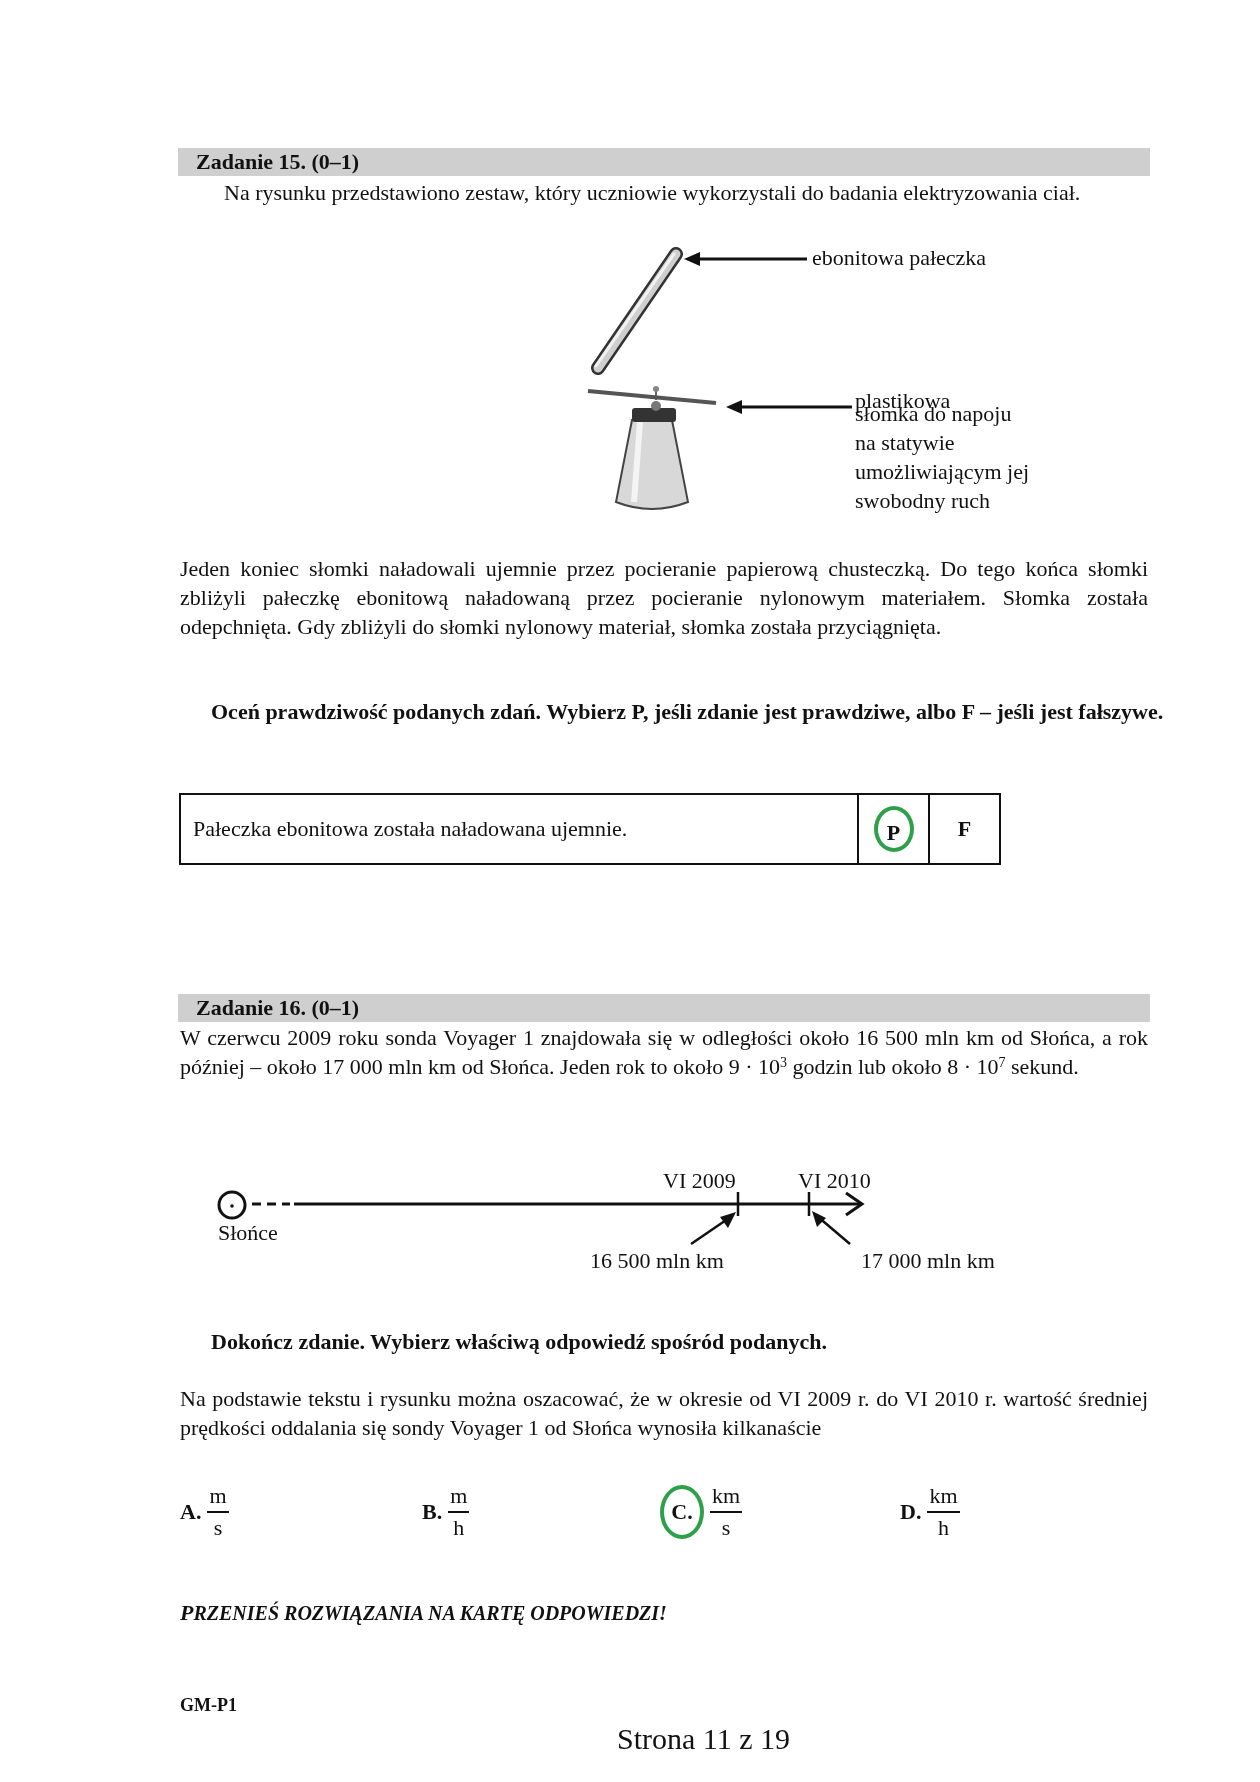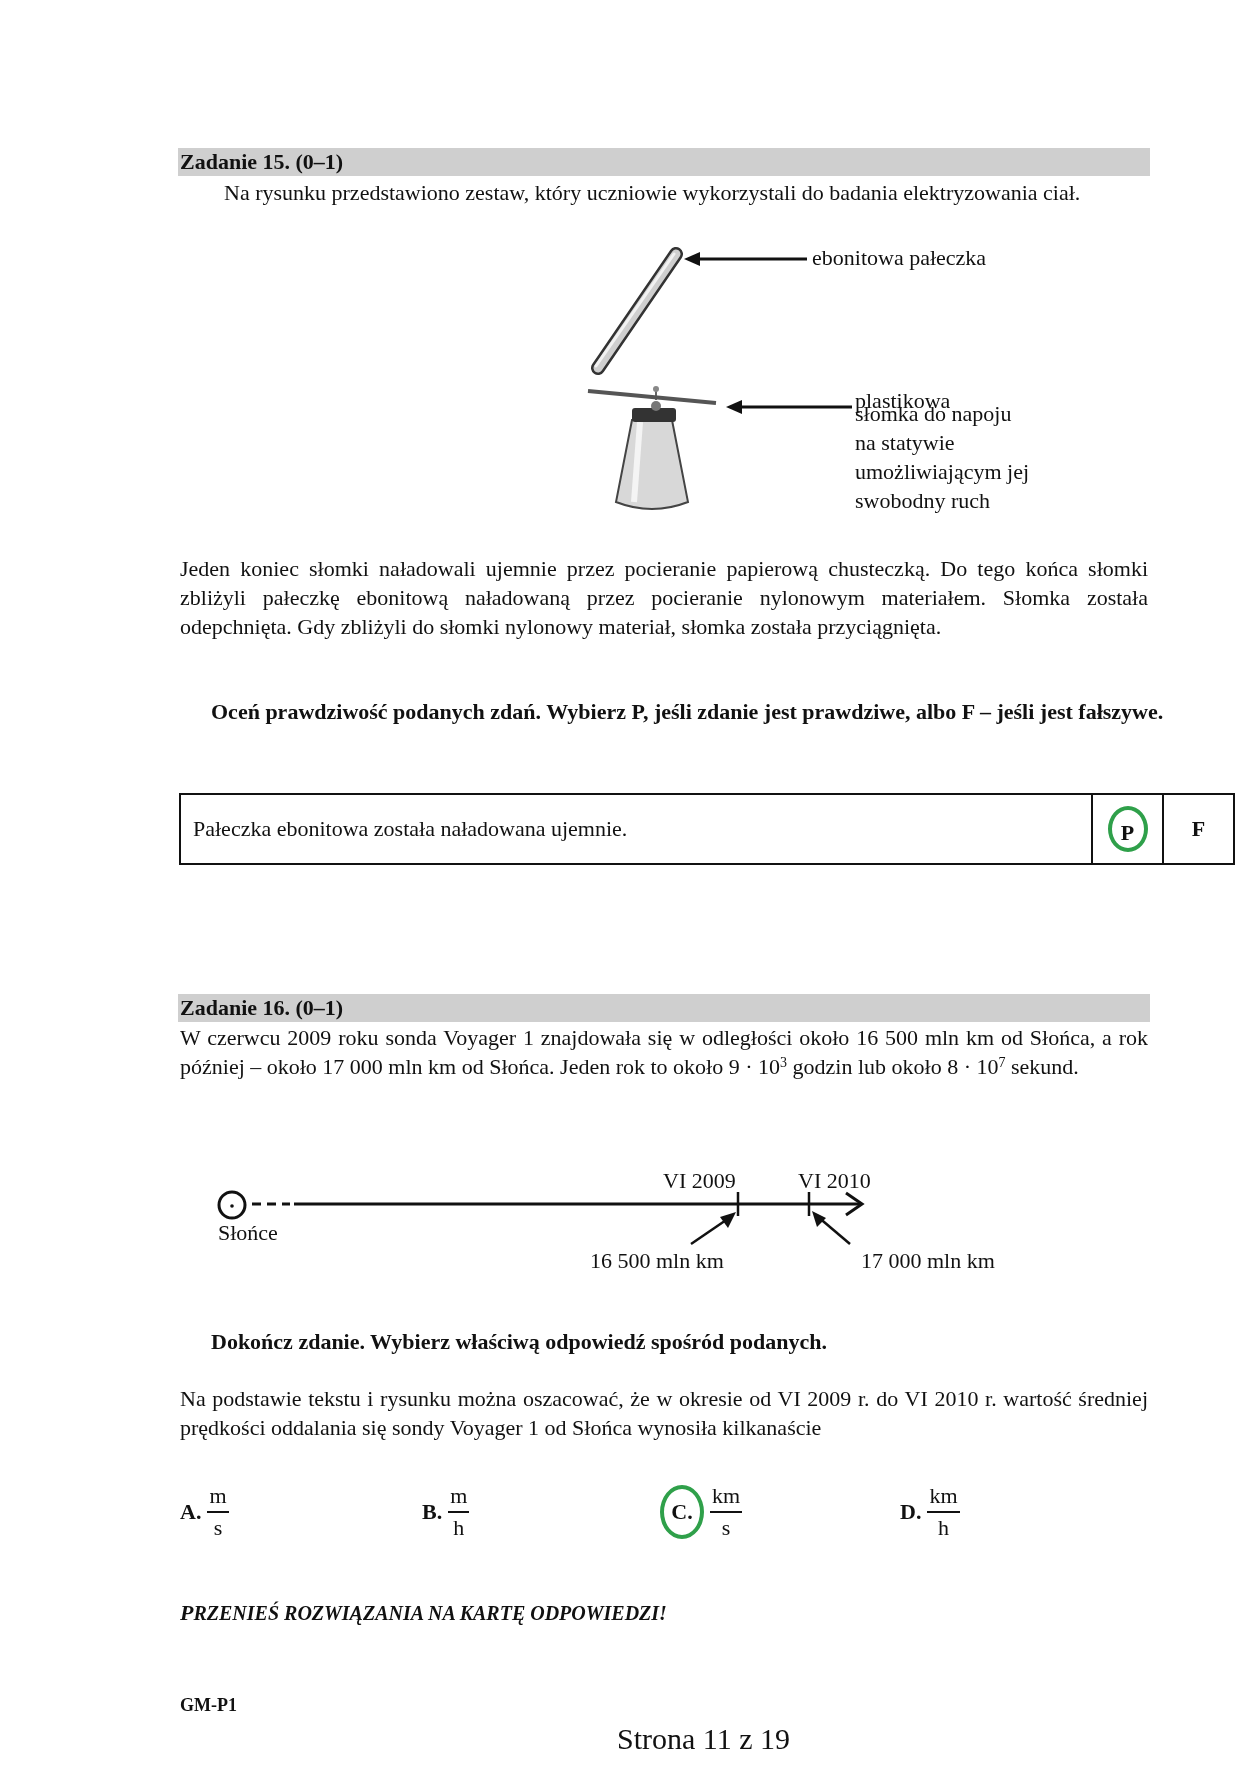--- a/index.html
+++ b/index.html
@@ -1,21 +1,21 @@
 <!DOCTYPE html>
 <html><head>
 <meta charset="utf-8">
 <style>
   html, body { margin: 0; padding: 0; background: #ffffff; }
   body { width: 1260px; height: 1782px; position: relative; font-family: "Liberation Serif", serif; color: #111; }
   .abs { position: absolute; }
-  .task-header { left: 178px; width: 972px; height: 28px; background: #cfcfcf; font-weight: bold; font-size: 22px; line-height: 28px; padding-left: 2px; box-sizing: border-box; }
+  .task-header { left: 178px; width: 972px; height: 28px; background: #cfcfcf; font-weight: bold; font-size: 22px; line-height: 28px; padding-left: 18px; box-sizing: border-box; }
   .para { left: 180px; width: 968px; font-size: 22px; line-height: 29px; text-align: justify; }
   .bold { font-weight: bold; margin-left: 31px; }
-  table.pf { position: absolute; left: 179px; top: 793px; width: 1056px; border-collapse: collapse; font-size: 22px; }
+  table.pf { position: absolute; left: 179px; top: 793px; width: 822px; border-collapse: collapse; font-size: 22px; }
   table.pf td { border: 2px solid #111; height: 70px; box-sizing: border-box; }
   table.pf td.stmt { padding-left: 12px; }
   table.pf td.opt { width: 71px; text-align: center; font-weight: bold; position: relative; }
   .circled { display: inline-block; width: 40px; height: 46px; line-height: 46px; border: 4px solid #2fa04a; border-radius: 50%; box-sizing: border-box; }
   .answers { top: 1477px; left: 180px; width: 970px; height: 70px; font-size: 22px; }
   .ans { position: absolute; top: 0; display: flex; align-items: center; height: 70px; }
   .ans .letter { font-weight: bold; margin-right: 6px; }
   .ans.circ .letter { display: inline-flex; align-items: center; justify-content: center; width: 44px; height: 54px; border: 4px solid #2fa04a; border-radius: 50%; box-sizing: border-box; }
   .frac { display: inline-flex; flex-direction: column; align-items: center; line-height: 30px; }
   .frac .num { border-bottom: 2px solid #111; padding: 0 2px; }

